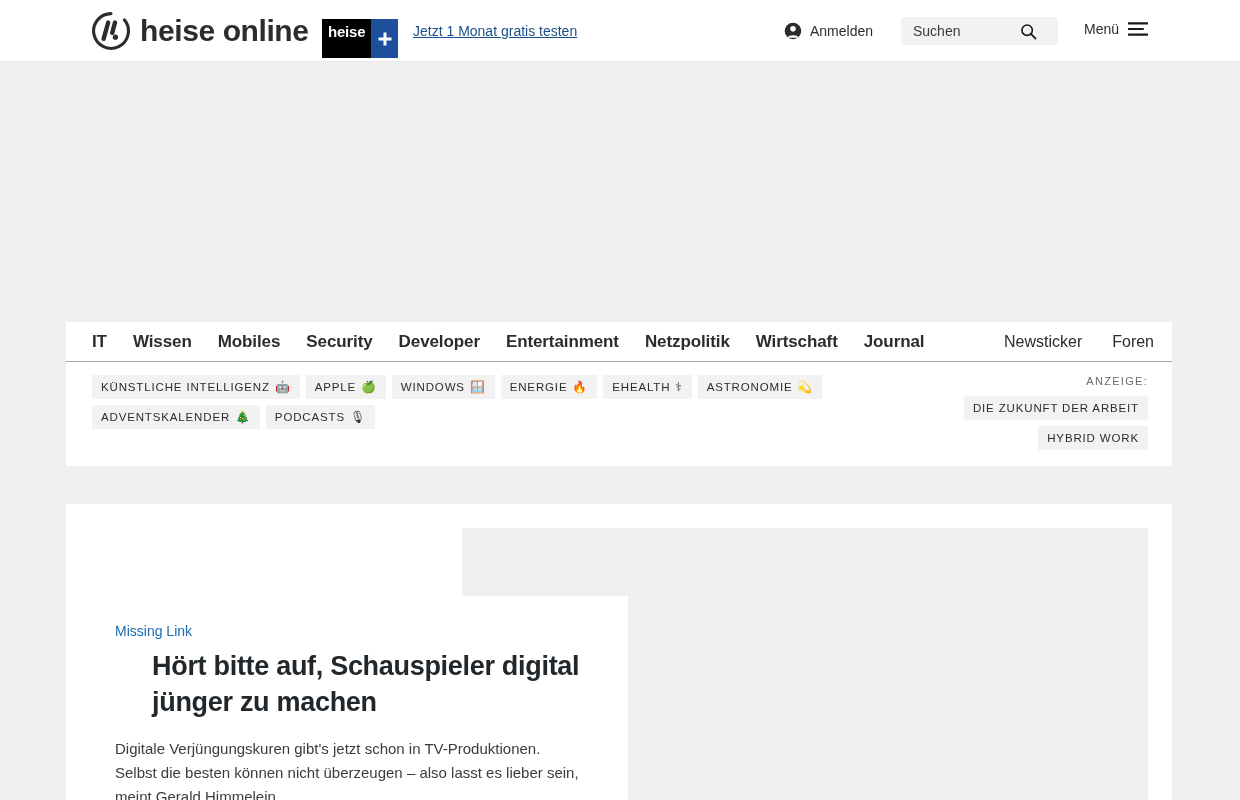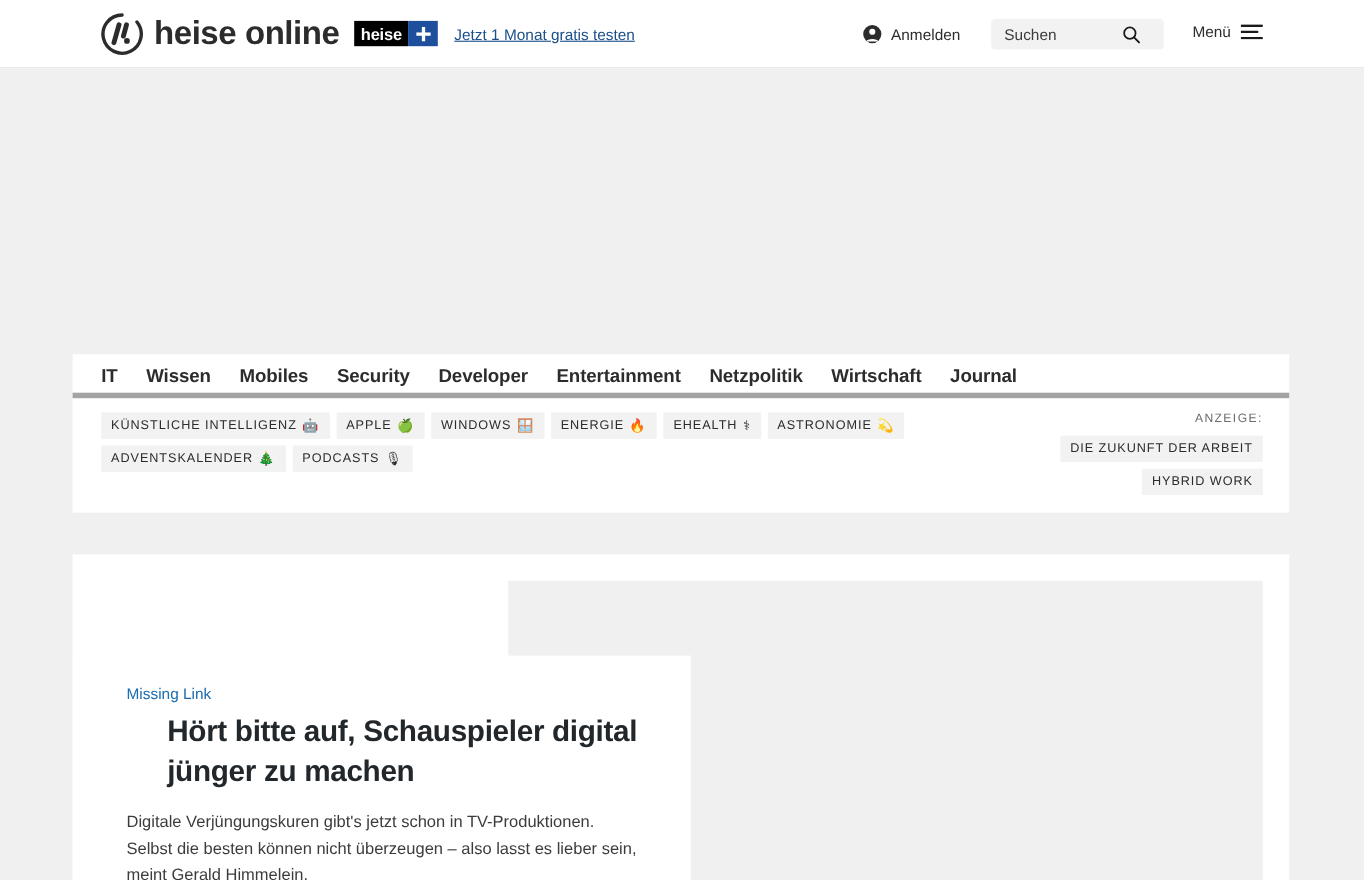--- a/index.html
+++ b/index.html
@@ -46,21 +46,21 @@
     color: #2c2c2c;
     line-height: 40px;
     white-space: nowrap;
     font-family: "Liberation Sans", sans-serif;
   }
 
   .plus-badge {
     position: absolute;
     left: 322px;
     top: 19px;
-    height: 23px;
+    height: 39px;
     display: flex;
     align-items: stretch;
     text-decoration: none;
   }
   .plus-badge .pb-word {
     background: #000000;
     color: #ffffff;
     font-size: 15px;
     font-weight: 700;
     line-height: 25px;
@@ -179,21 +179,21 @@
     left: 66px;
     width: 1106px;
     background: #ffffff;
     padding-bottom: 18px;
   }
 
   .main-nav {
     position: relative;
     height: 40px;
     padding: 4px 26px;
-    border-bottom: 5px solid #a3a3a3;
+    border-bottom: 1px solid #a3a3a3;
   }
   .nav-left {
     position: absolute;
     left: 26px;
     top: 0;
     display: flex;
     align-items: center;
     height: 40px;
     gap: 26px;
   }
@@ -388,20 +388,24 @@
       <a class="nav-item" href="#">IT</a>
       <a class="nav-item" href="#">Wissen</a>
       <a class="nav-item" href="#">Mobiles</a>
       <a class="nav-item" href="#">Security</a>
       <a class="nav-item" href="#">Developer</a>
       <a class="nav-item" href="#">Entertainment</a>
       <a class="nav-item" href="#">Netzpolitik</a>
       <a class="nav-item" href="#">Wirtschaft</a>
       <a class="nav-item" href="#">Journal</a>
     </div>
+    <div class="nav-right">
+      <a class="nav-item-sec" href="#">Newsticker</a>
+      <a class="nav-item-sec" href="#">Foren</a>
+    </div>
   </nav>
 
   <div class="topics-row">
 
     <div class="topics-col">
       <div class="chip-wrap">
         <a class="chip" href="#">
           <span>KÜNSTLICHE INTELLIGENZ</span>
           <span class="chip-emoji">🤖</span>
         </a>

